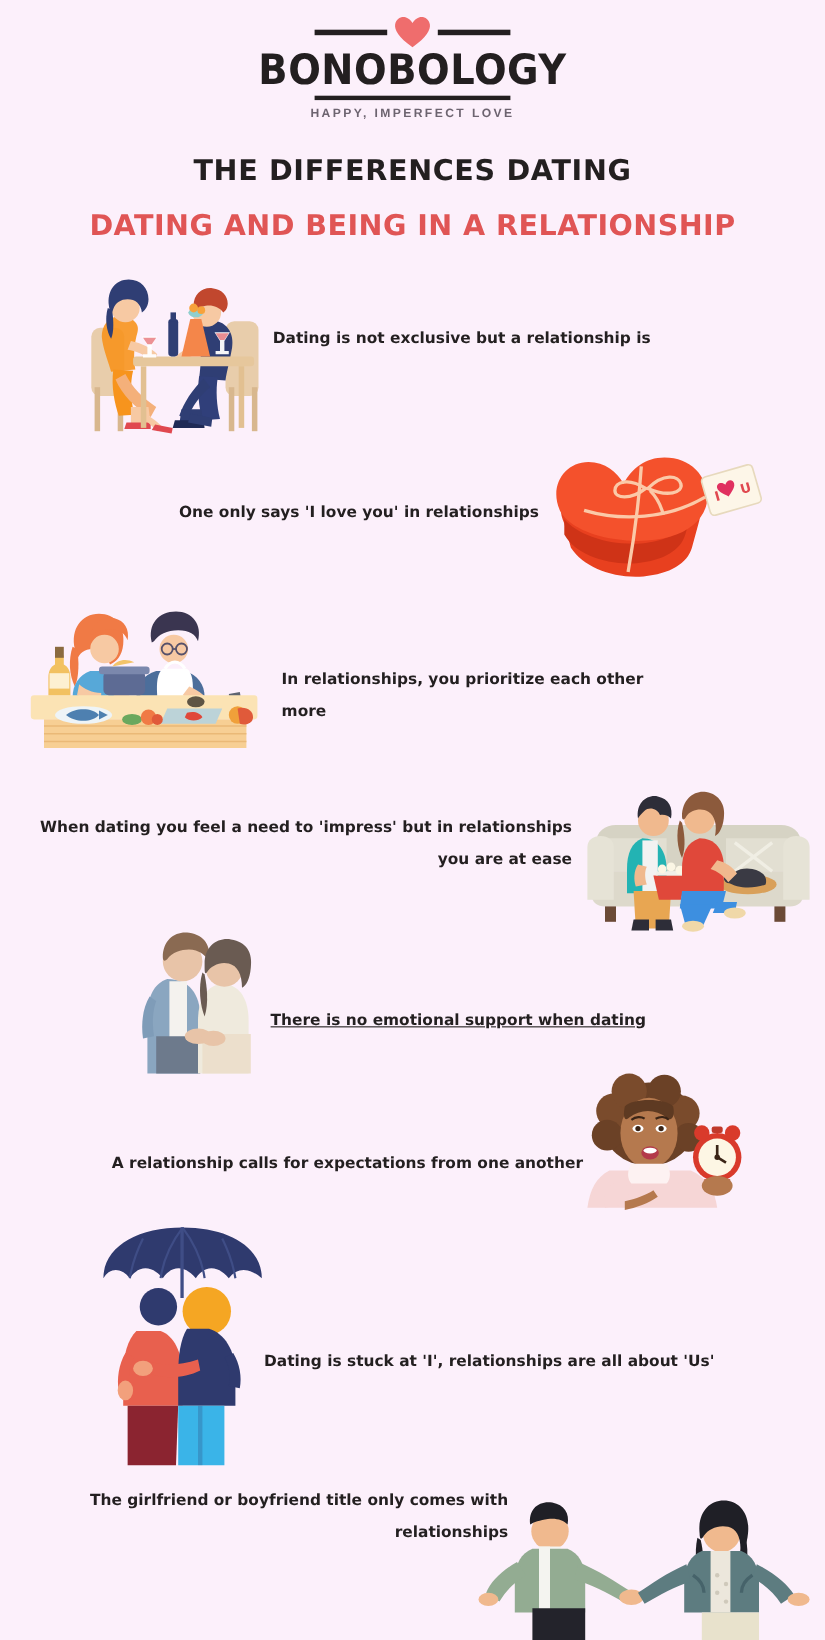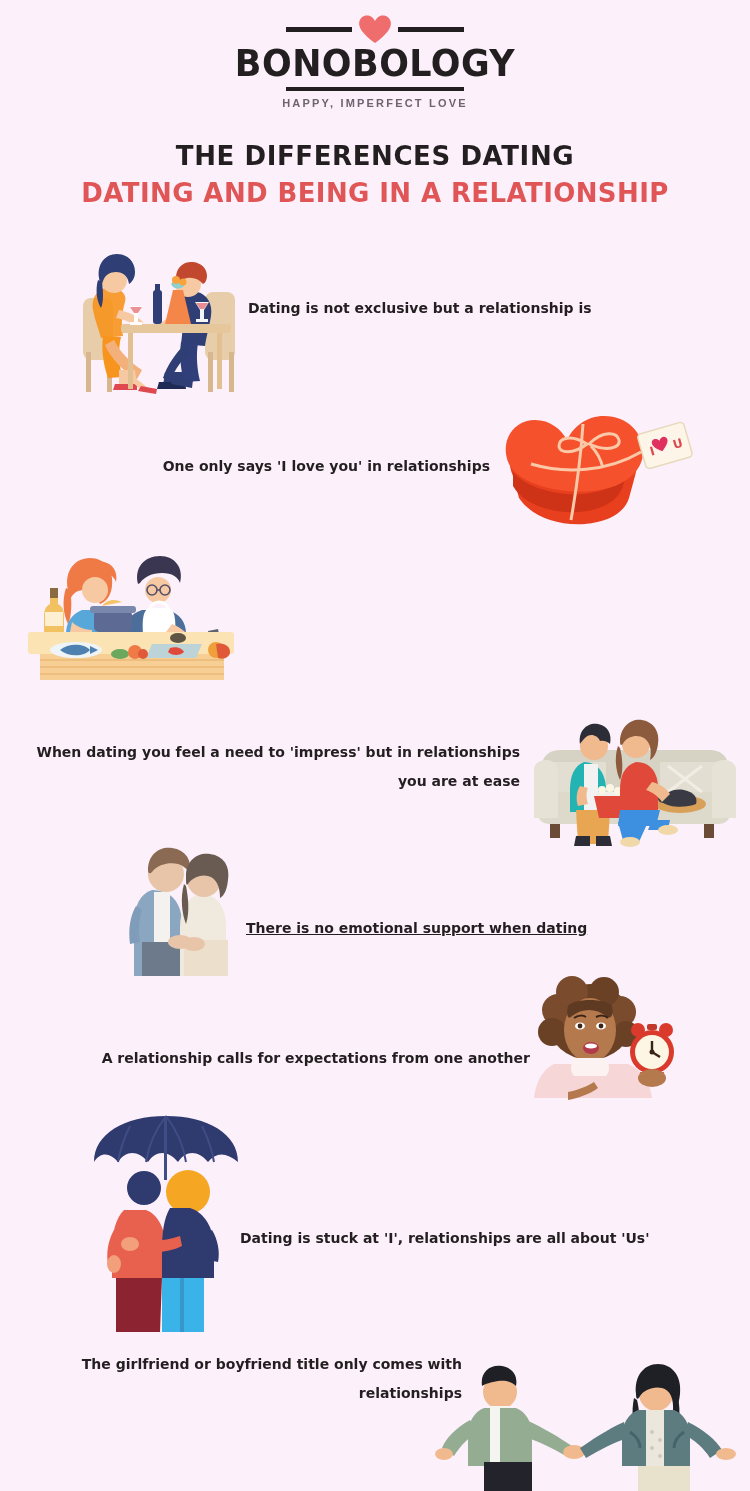--- a/index.html
+++ b/index.html
@@ -86,21 +86,21 @@
     color: #231f20;
     line-height: 32px;
   }
   .title-line2 {
     font-family: "DejaVu Sans", sans-serif;
     font-weight: 700;
     font-size: 26px;
     letter-spacing: 0.4px;
     color: #e05555;
     line-height: 34px;
-    margin-top: 4px;
+    margin-top: 17px;
   }
 
   
   .row {
     position: absolute;
   }
   .caption {
     font-family: "DejaVu Sans", sans-serif;
     font-weight: 700;
     color: #231f20;
@@ -263,20 +263,21 @@
         <path d="M150 120 c6 -2 12 0 14 4 c-4 4 -12 4 -16 0z" fill="#e0483a"></path>
 
         <ellipse cx="100" cy="126" rx="9" ry="5" fill="#6aa85e"></ellipse>
         <circle cx="115" cy="124" r="7" fill="#f07a45"></circle>
         <circle cx="123" cy="126" r="5" fill="#e05a3a"></circle>
         <ellipse cx="158" cy="110" rx="8" ry="5" fill="#5e5444"></ellipse>
         <circle cx="196" cy="122" r="8" fill="#f0a03a"></circle>
         <path d="M196 116 c8 -2 14 2 14 8 c0 5 -6 8 -12 6z" fill="#e05a3a"></path>
       </svg>
     </div>
+    <div class="caption left" style="left:256px;top:76px;width:370px;">In relationships, you prioritize each other more</div>
   </div>
 
   <div class="row" style="left:0;top:700px;width:750px;height:148px;">
     <div class="caption right" style="left:10px;top:38px;width:510px;">When dating you feel a need to 'impress' but in relationships you are at ease</div>
     <div class="art" style="left:532px;top:4px;">
       <svg width="205" height="142" viewBox="0 0 205 142">
 
         <path d="M10 62 c0 -10 8 -16 18 -16 l150 0 c10 0 18 6 18 16 l0 26 l-186 0z" fill="#d6d3c4"></path>
         <path d="M18 58 l56 0 l0 30 l-56 0z" fill="#e2dfd2"></path>
         <path d="M128 58 l56 0 l0 30 l-56 0z" fill="#e2dfd2"></path>

